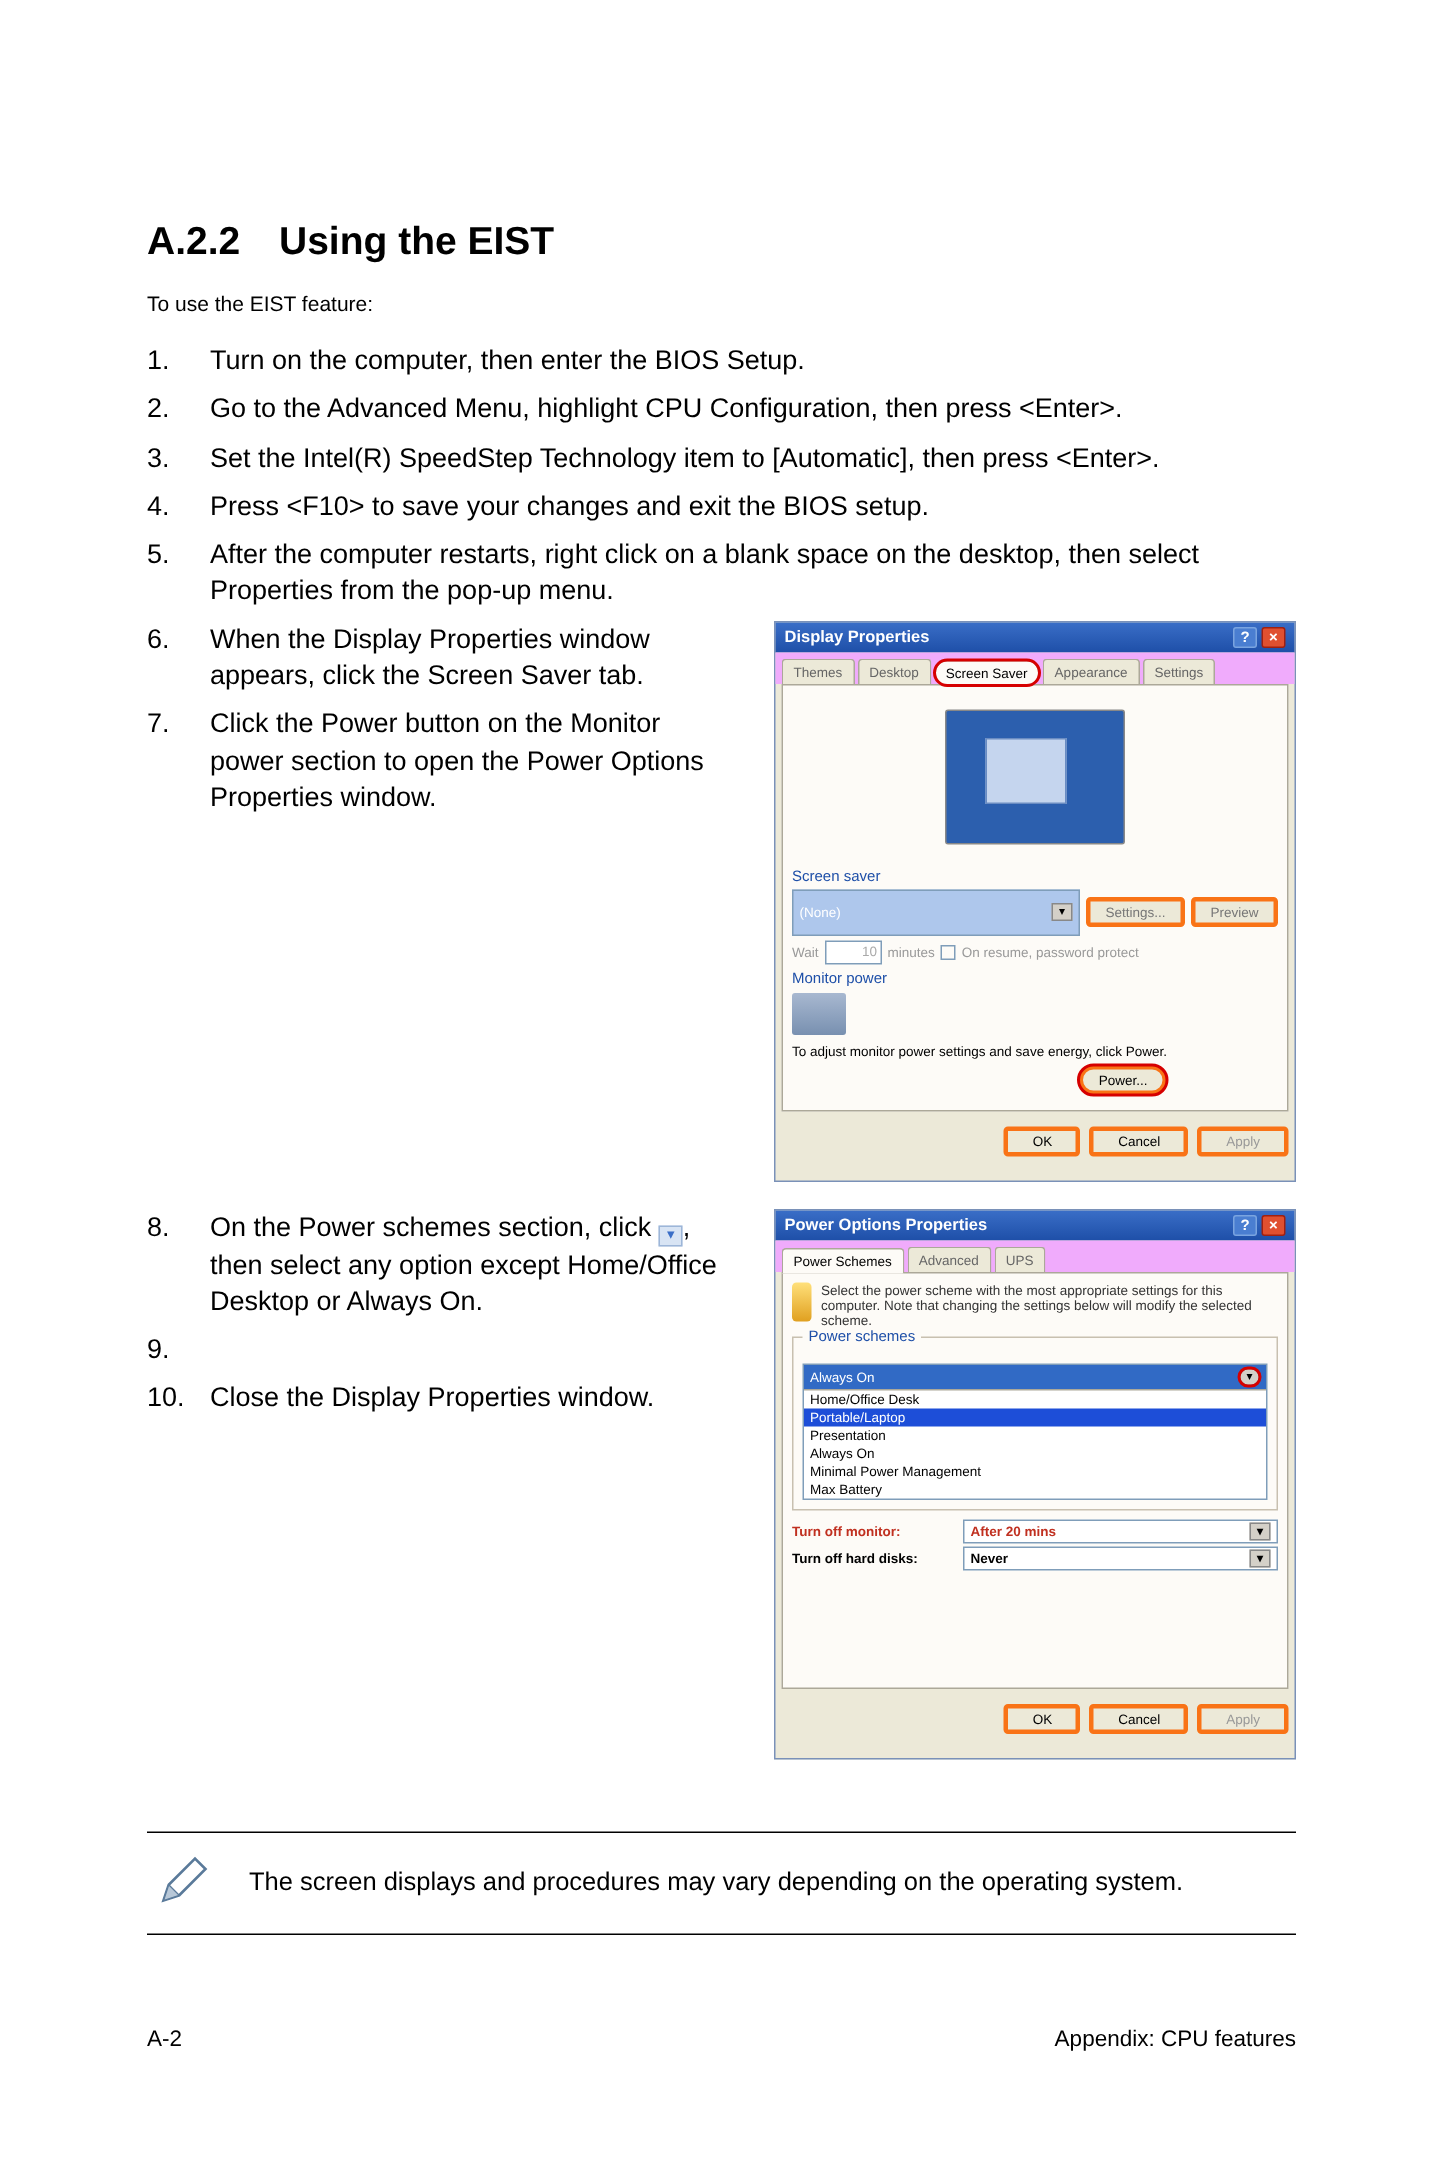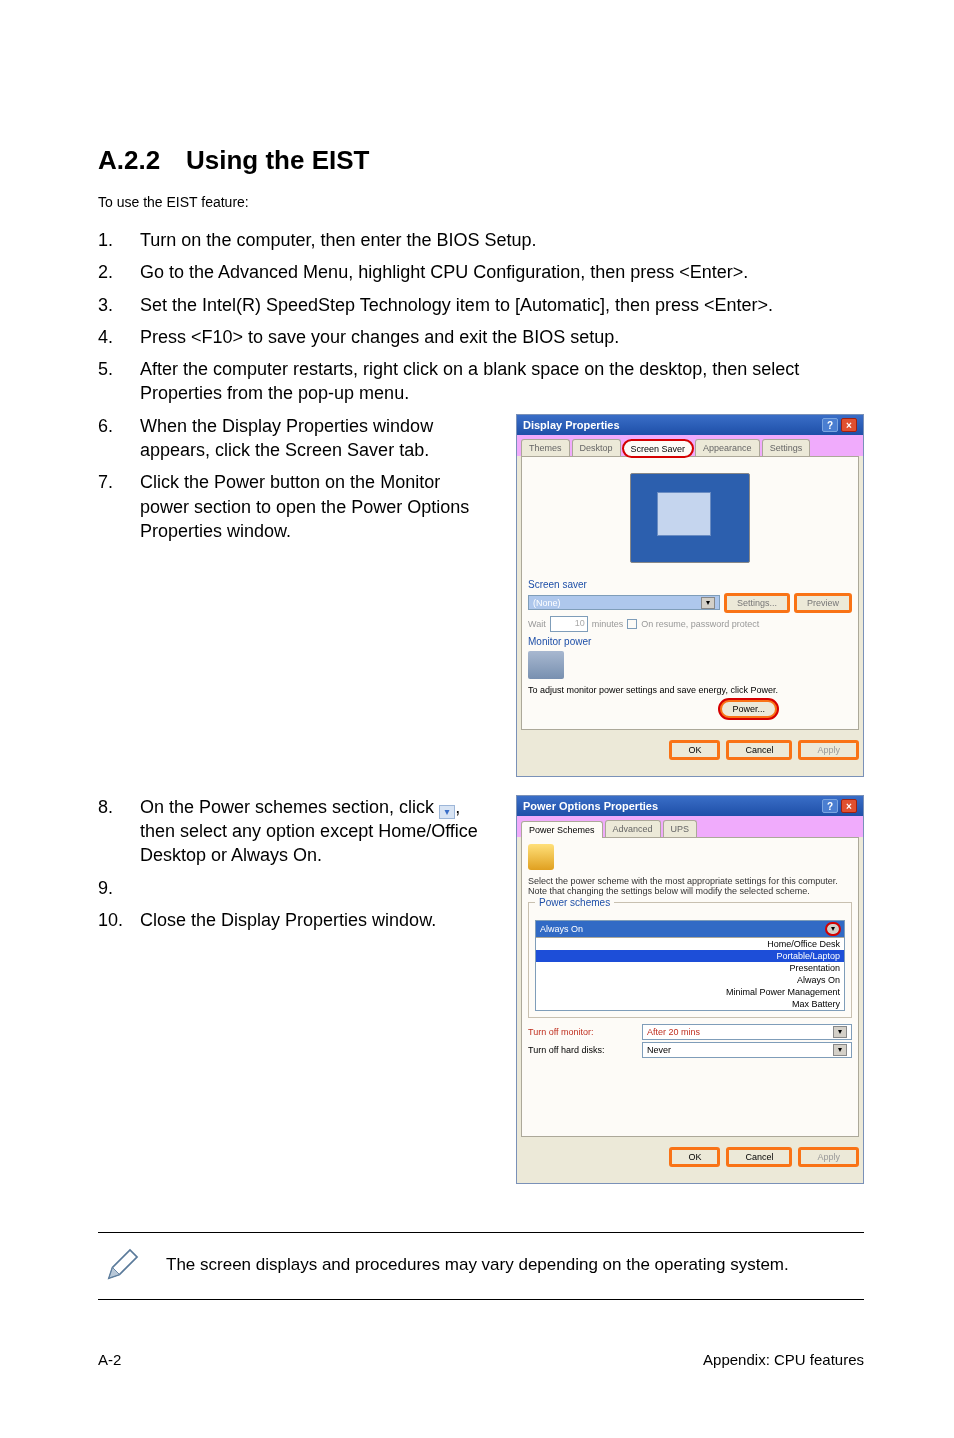--- a/index.html
+++ b/index.html
@@ -107,21 +107,21 @@
   }
   .monitor-prev .mini::after {
     content: ""; position: absolute; left: 26px; top: 18px;
     width: 52px; height: 42px; background: #c5d5ee;
     border: 1px solid #6a8cc2;
   }
   .section-title { color: #1e4fa8; font-size: 10px; margin: 4px 0 2px; display:block; }
   .fld-row { display: flex; align-items: center; gap: 4px; margin: 3px 0; }
   .dd {
     flex: 1; background: #aec7ec; border: 1px solid #7f9db9;
-    height: 15px; padding: 1px 4px; color: #fff; font-size: 9px;
+    height: 31px; padding: 1px 4px; color: #fff; font-size: 9px;
     display: flex; align-items: center; justify-content: space-between;
   }
   .dd .chev { width: 14px; text-align: center; background: #d4d0c8; color: #000; border: 1px solid #888; font-size: 8px; line-height: 10px; }
   .sm-btn {
     background: #ece9d8; border: 3px solid #f97316; border-radius: 3px;
     padding: 2px 10px; font-size: 9px; color: #777;
   }
   .spin {
     width: 38px; height: 16px; background: #fff; border: 1px solid #7f9db9;
     color: #aaa; font-size: 9px; text-align: right; padding: 1px 2px;
@@ -135,41 +135,41 @@
   .monitor-power-row { display:flex; gap: 6px; align-items:flex-start; margin: 4px 0; flex-direction: column;}
   .monitor-power-row .pic {
     width: 36px; height: 28px; background: linear-gradient(#a8b8d0,#7890b0);
     border-radius: 2px;
   }
   .pwr-btn-wrap { display:flex; justify-content:flex-end; margin-top:4px; }
   .sm-btn.redring { outline: 2px solid #d60000; outline-offset: -1px; border-radius: 10px; color:#000; }
 
   
   .win2 .win-body { padding: 6px; background:#fdfbf7; }
-  .pwr-desc-row { display:flex; gap:6px; align-items:flex-start; font-size:9px; color:#333; margin-bottom:6px;flex-direction:column; }
+  .pwr-desc-row { display:flex; gap:6px; align-items:flex-start; font-size:9px; color:#333; margin-bottom:6px; }
   .pwr-desc-row .pic { width: 26px; height: 26px; background: linear-gradient(#ffe07a,#e0a020); border-radius:3px; }
   .scheme-box { border:1px solid #c8c0b0; padding:6px; margin-bottom:6px; }
   .scheme-box .lbl { color:#1e4fa8; font-size:10px; position:relative; top:-12px; background:#fdfbf7; padding:0 4px; }
   .scheme-dd {
     background:#fff; border:1px solid #7f9db9; font-size:9px;
   }
   .scheme-dd .sel {
     background:#316ac5; color:#fff; padding:2px 4px; display:flex; justify-content:space-between; align-items:center;
   }
   .scheme-dd .sel .chev {
     width:14px; height:12px; background:#d4d0c8; border:1px solid #888; color:#000;
     text-align:center; font-size:8px; line-height:10px;
     outline:2px solid #d60000; outline-offset:-1px; border-radius:8px;
   }
   .scheme-dd .list {
     border-top:1px solid #aca899;
   }
-  .scheme-dd .opt { padding:1px 4px; color:#000;text-align:right; }
+  .scheme-dd .opt { padding:1px 4px; color:#000; }
   .scheme-dd .opt.hi { background:#1d4ed8; color:#fff; }
-  .setting-row { display:flex; align-items:center; gap:6px; font-size:9px; margin:2px 0;}
+  .setting-row { display:flex; align-items:center; gap:6px; font-size:9px; margin:2px 0;font-weight:bold;}
   .setting-row .lab { flex:0 0 108px; }
   .setting-row .dd2 { flex:1; background:#fff; border:1px solid #7f9db9; height:16px; padding:1px 4px; display:flex; justify-content:space-between; align-items:center; }
   .setting-row .dd2.red { color:#c03020;}
   .setting-row .dd2 .chev { width:14px; text-align:center; background:#d4d0c8; color:#000; border:1px solid #888; font-size:8px; line-height:10px;}
 
   
   .note {
     margin-top: 30px;
     border-top: 1px solid #000;
     border-bottom: 1px solid #000;

